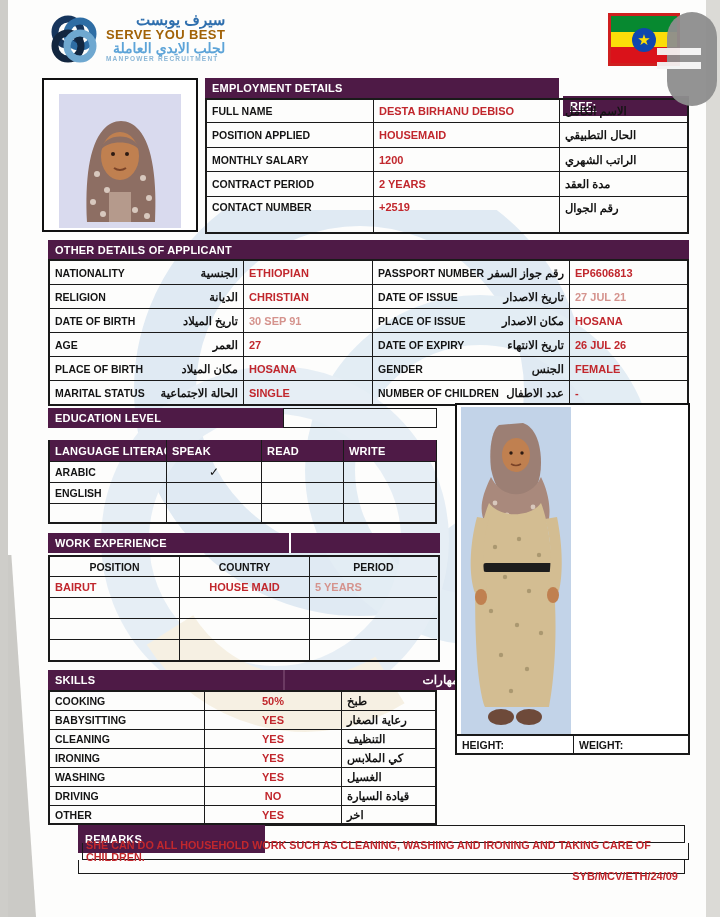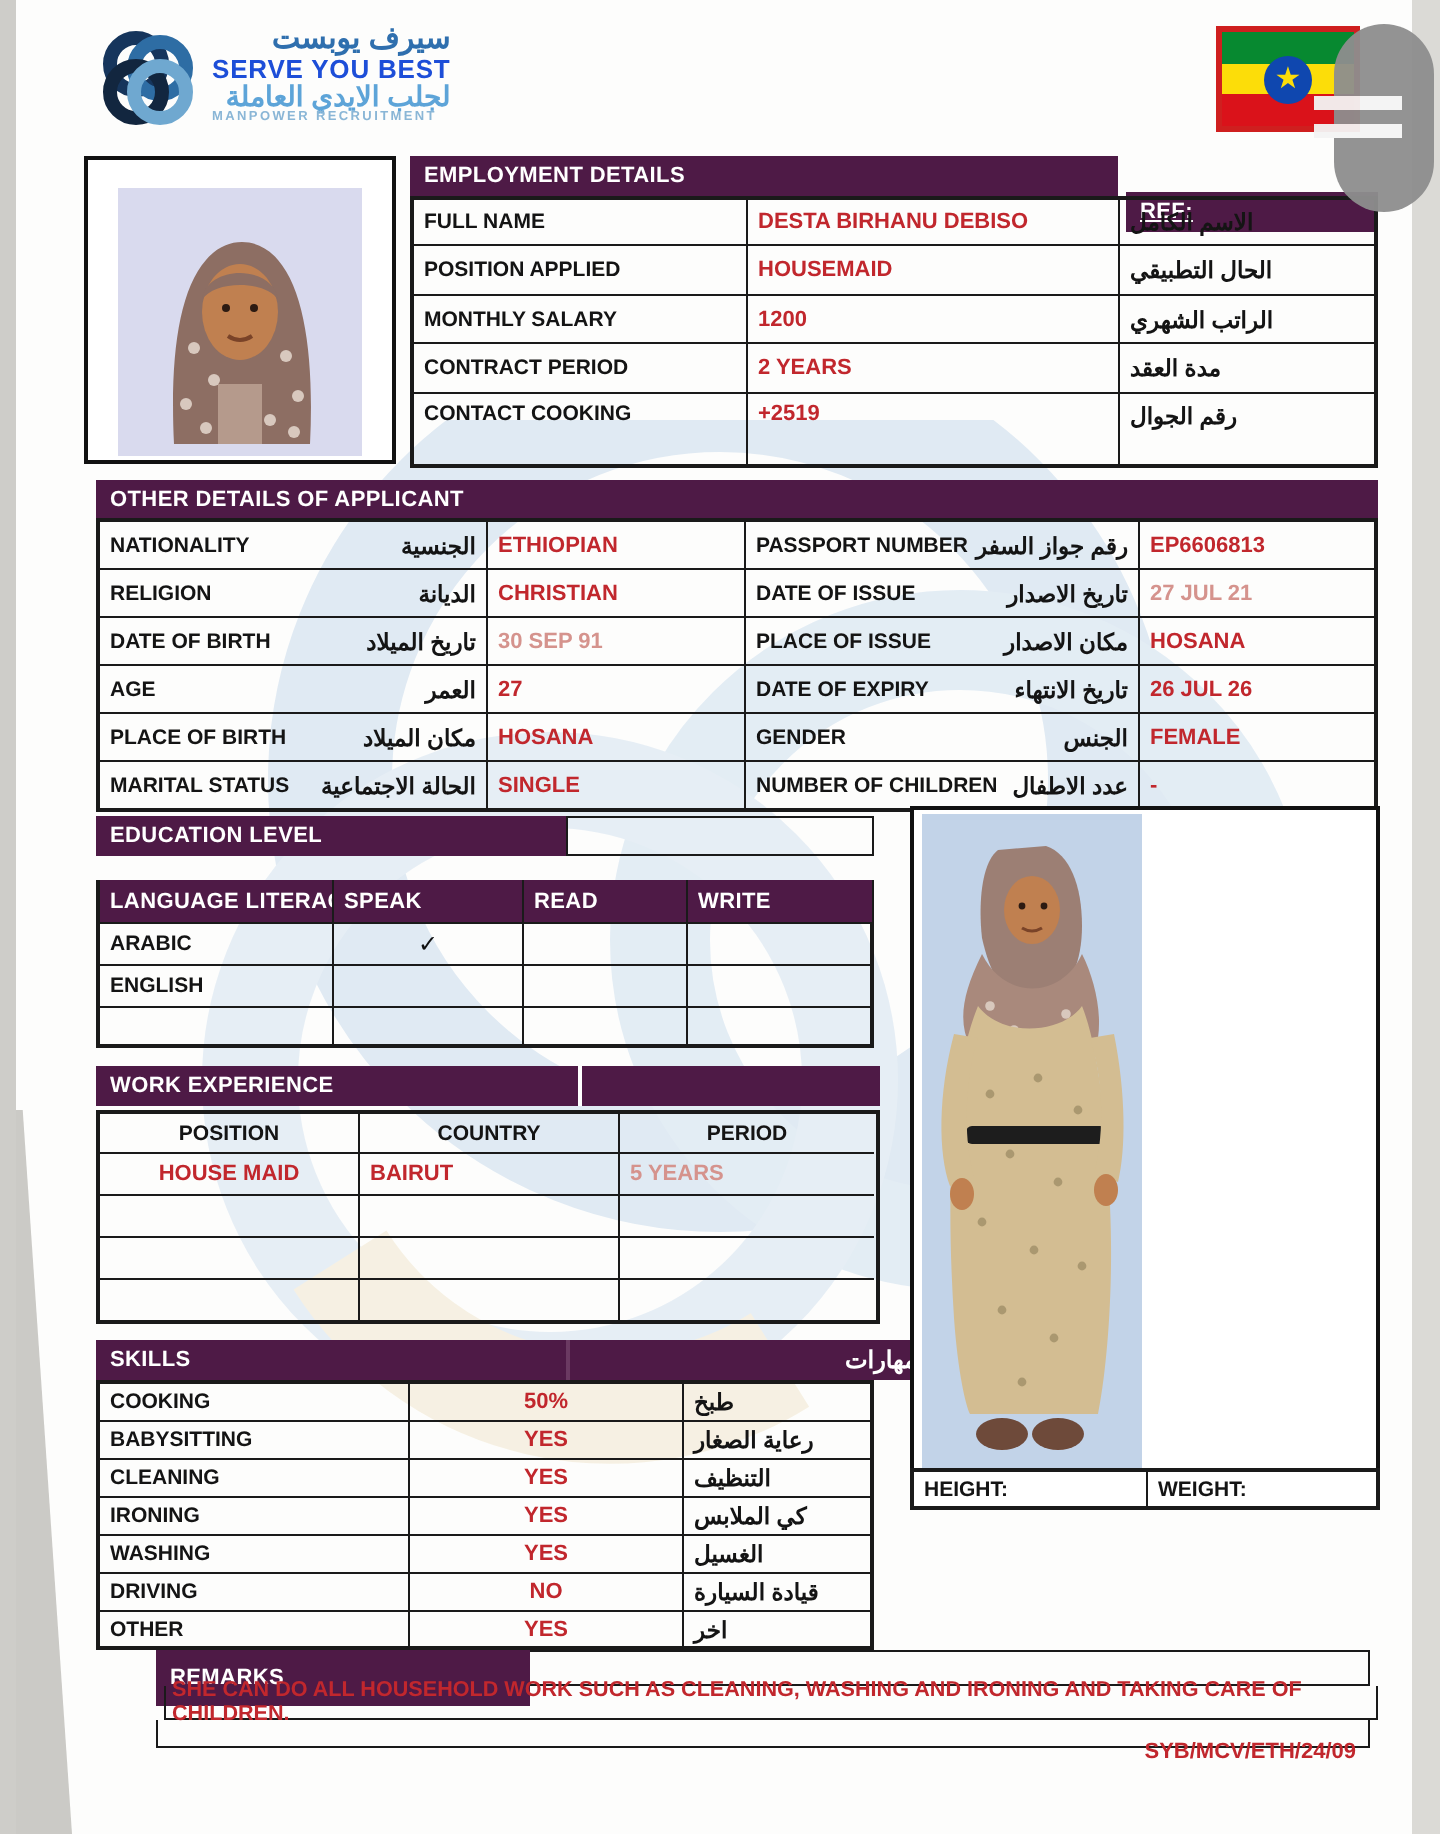--- a/index.html
+++ b/index.html
@@ -31,21 +31,21 @@
   .lbl{font-weight:bold;font-size:10.5px;color:var(--ink);}
   .val{font-weight:bold;font-size:11px;color:var(--red);}
   .valf{font-weight:bold;font-size:11px;color:var(--faded);}
   .ar{direction:rtl;font-weight:bold;font-size:11.5px;color:var(--ink);}
   .split{justify-content:space-between;}
   .ctr{justify-content:center;}
   .rtl{justify-content:flex-end;}
   
   #logo-text div{line-height:1.05;}
   .logo-ar{color:#2f6fae;font-size:15px;font-weight:bold;direction:rtl;}
-  .logo-en{color:#1d4ed8;font-size:13px;font-weight:bold;letter-spacing:.4px;}
+  .logo-en{color:#a16207;font-size:13px;font-weight:bold;letter-spacing:.4px;}
   .logo-tag-ar{color:#5da4d8;font-size:14px;font-weight:bold;direction:rtl;}
   .logo-tag-en{color:#8ab6d6;font-size:6.5px;font-weight:bold;letter-spacing:1.2px;}
   
   #flag{border:3px solid #cf1f1f;width:66px;height:47px;}
   #flag .stripe{width:100%;height:33.33%;}
   #flag .emblem{position:absolute;left:50%;top:50%;width:24px;height:24px;margin:-12px 0 0 -12px;border-radius:50%;background:#0f47af;display:flex;align-items:center;justify-content:center;color:#fcdd09;font-size:15px;line-height:1;}
   
   #menu-blob{left:667px;top:12px;width:50px;height:94px;background:#8e8e8e;border-radius:26px;opacity:.95;z-index:3;}
   #menu-blob .bar{position:absolute;left:-10px;width:44px;height:7px;background:#f4f4f4;}
   
@@ -134,21 +134,21 @@
     <div class="ar lastcol rtl">الاسم الكامل</div>
     <div class="lbl">POSITION APPLIED</div>
     <div class="val">HOUSEMAID</div>
     <div class="ar lastcol rtl">الحال التطبيقي</div>
     <div class="lbl">MONTHLY SALARY</div>
     <div class="val">1200</div>
     <div class="ar lastcol rtl">الراتب الشهري</div>
     <div class="lbl">CONTRACT PERIOD</div>
     <div class="val">2 YEARS</div>
     <div class="ar lastcol rtl">مدة العقد</div>
-    <div class="lbl lastrow" style="align-items:flex-start;padding-top:4px;">CONTACT COOKING</div>
+    <div class="lbl lastrow" style="align-items:flex-start;padding-top:4px;">CONTACT NUMBER</div>
     <div class="val lastrow" style="align-items:flex-start;padding-top:4px;">+2519</div>
     <div class="ar lastcol lastrow rtl" style="align-items:flex-start;padding-top:4px;">رقم الجوال</div>
   </div>
 
   <div class="abs z pbar" style="left:48px;top:240px;width:641px;height:19px;">
     <span>OTHER DETAILS OF APPLICANT</span>
   </div>
   <div class="abs z tbl" style="left:48px;top:259px;width:641px;grid-template-columns:194px 129px 197px 117px;grid-template-rows:repeat(5,24px) 23px;">
 
     <div class="split">
@@ -253,22 +253,22 @@
   </div>
 
   <div class="abs z pbar" style="left:48px;top:533px;width:392px;height:20px;">
     <span>WORK EXPERIENCE</span>
     <span style="position:absolute;left:241px;top:0;width:2px;height:20px;background:#fff;"></span>
   </div>
   <div class="abs z tbl" style="left:48px;top:555px;width:392px;grid-template-columns:130px 130px 127px;grid-template-rows:20px 21px 21px 21px 20px;">
     <div class="lbl ctr">POSITION</div>
     <div class="lbl ctr">COUNTRY</div>
     <div class="lbl ctr lastcol">PERIOD</div>
+    <div class="val">BAIRUT</div>
     <div class="val ctr">HOUSE MAID</div>
-    <div class="val">BAIRUT</div>
     <div class="valf lastcol">5 YEARS</div>
     <div></div>
     <div></div>
     <div class="lastcol"></div>
     <div></div>
     <div></div>
     <div class="lastcol"></div>
     <div class="lastrow"></div>
     <div class="lastrow"></div>
     <div class="lastcol lastrow"></div>

